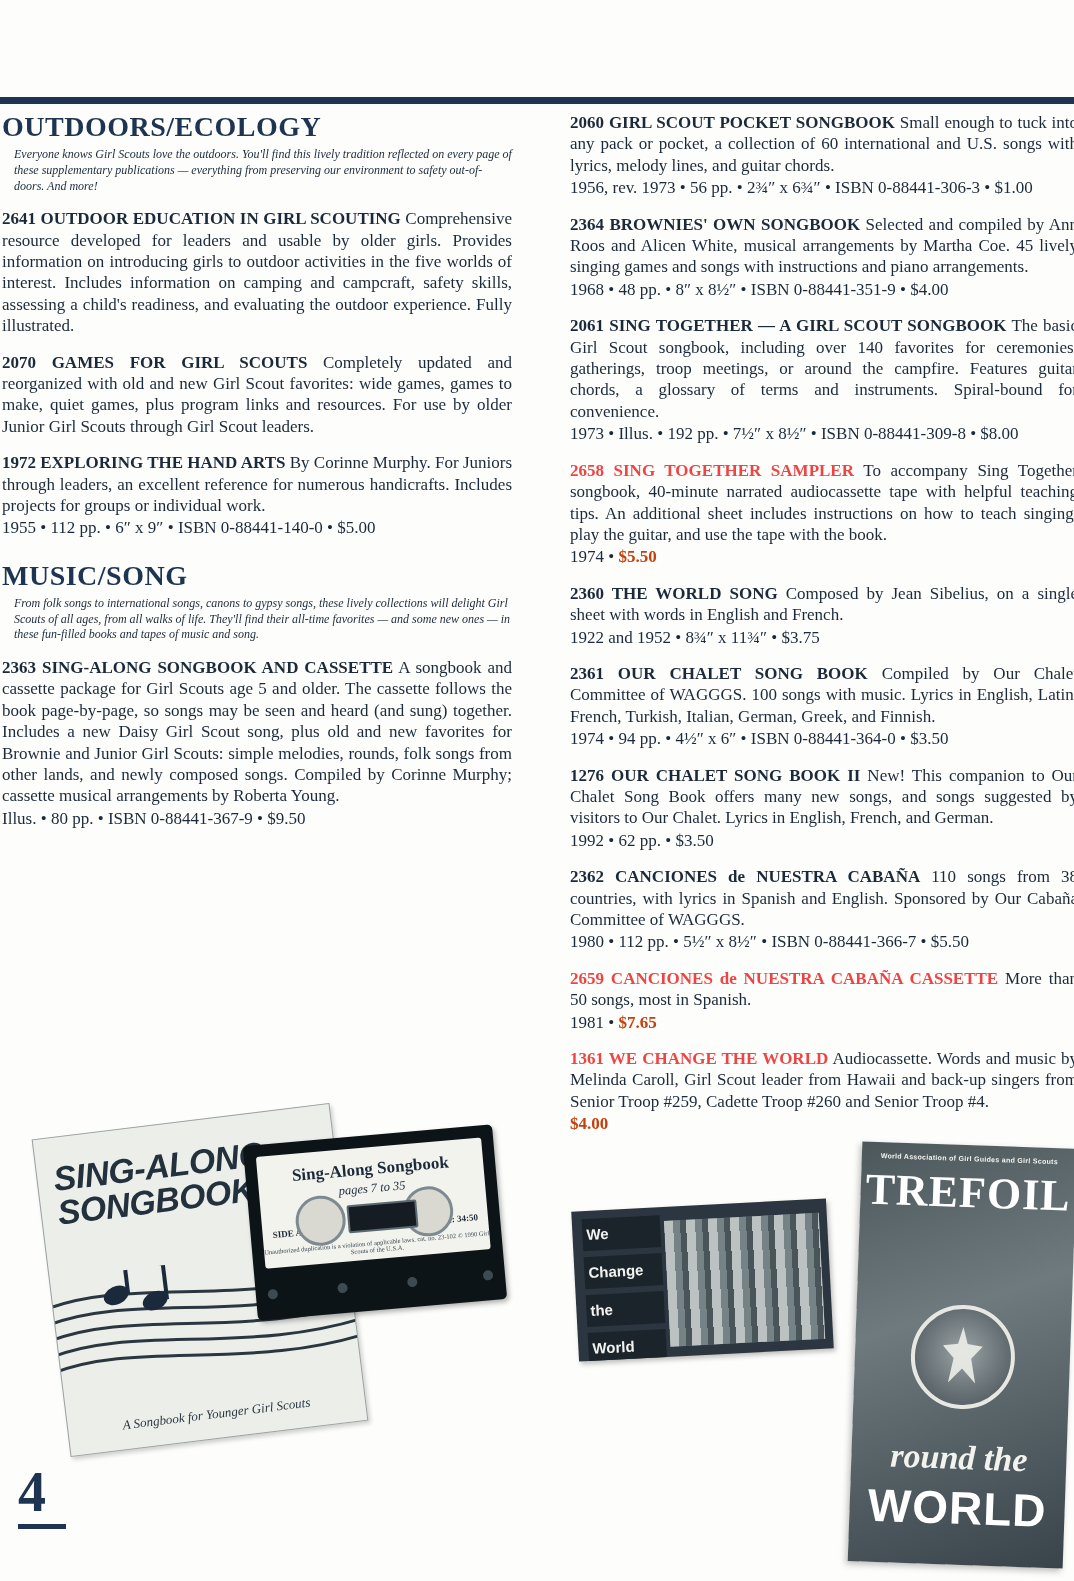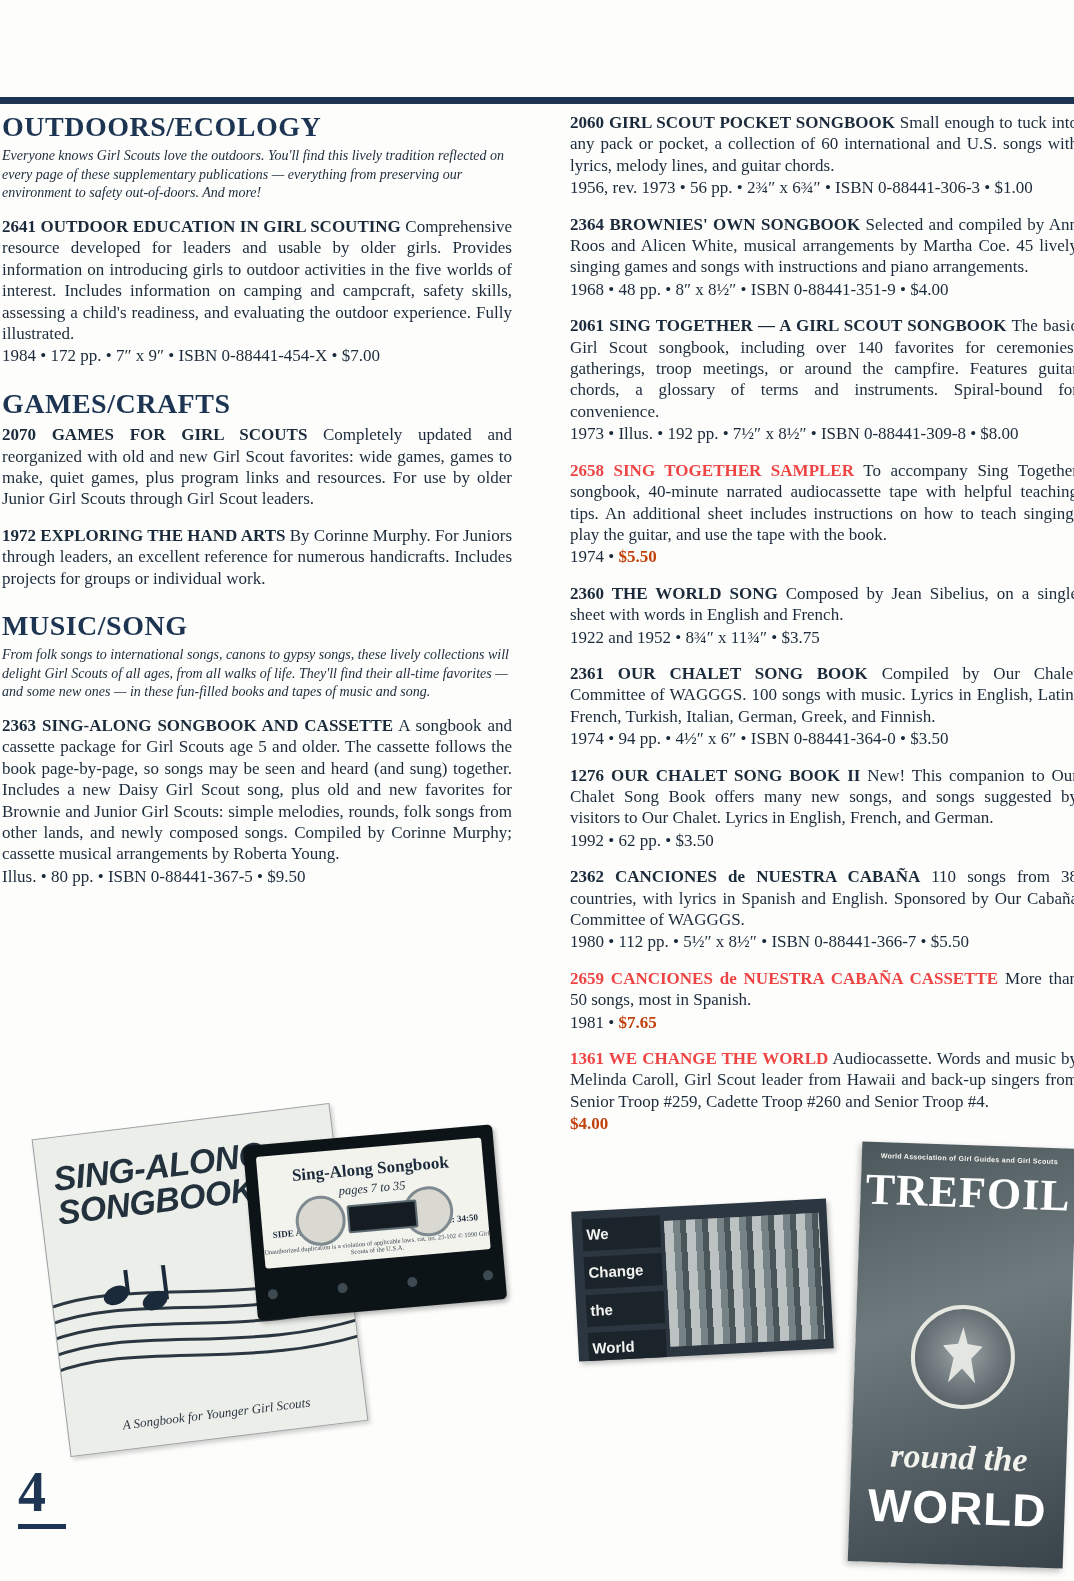--- a/index.html
+++ b/index.html
@@ -54,23 +54,23 @@
     letter-spacing: 0.5px;
     color: #1d3552;
     margin: 0 0 6px 0;
     line-height: 1.05;
   }
   h2.section.tight {
     margin-top: 22px;
   }
   p.intro {
     font-style: italic;
-    font-size: 14px;
+    font-size: 12px;
     line-height: 1.30;
-    margin: 0 0 14px 0;
+    margin: 0 0 14px 12px;
     color: #1b2a3a;
   }
   .entry {
     margin: 0 0 15px 0;
     font-size: 17px;
     line-height: 1.26;
     text-align: justify;
   }
   .entry .title {
     font-weight: bold;
@@ -375,42 +375,41 @@
   <div class="columns">
 
     <div class="col col-left">
 
       <h2 class="section">OUTDOORS/ECOLOGY</h2>
       <p class="intro">Everyone knows Girl Scouts love the outdoors. You'll find this lively tradition reflected on every page of these supplementary publications — everything from preserving our environment to safety out-of-doors. And more!</p>
 
       <div class="entry">
         <span class="title">2641 OUTDOOR EDUCATION IN GIRL SCOUTING</span>
         <span class="desc">Comprehensive resource developed for leaders and usable by older girls. Provides information on introducing girls to outdoor activities in the five worlds of interest. Includes information on camping and campcraft, safety skills, assessing a child's readiness, and evaluating the outdoor experience. Fully illustrated.</span>
-        <div class="specs">1984 • 172 pp. • 7″ x 9″ • ISBN 0-88441-454-X • $7.00</div>
-      </div>
-
-      <h2 class="section tight">GAMES/CRAFTS</h2>
+      </div>
+
 
       <div class="entry">
         <span class="title">2070 GAMES FOR GIRL SCOUTS</span>
         <span class="desc">Completely updated and reorganized with old and new Girl Scout favorites: wide games, games to make, quiet games, plus program links and resources. For use by older Junior Girl Scouts through Girl Scout leaders.</span>
       </div>
 
       <div class="entry">
         <span class="title">1972 EXPLORING THE HAND ARTS</span>
         <span class="desc">By Corinne Murphy. For Juniors through leaders, an excellent reference for numerous handicrafts. Includes projects for groups or individual work.</span>
+        <div class="specs">1955 • 112 pp. • 6″ x 9″ • ISBN 0-88441-140-0 • $5.00</div>
       </div>
 
       <h2 class="section tight">MUSIC/SONG</h2>
       <p class="intro">From folk songs to international songs, canons to gypsy songs, these lively collections will delight Girl Scouts of all ages, from all walks of life. They'll find their all-time favorites — and some new ones — in these fun-filled books and tapes of music and song.</p>
 
       <div class="entry">
         <span class="title">2363 SING-ALONG SONGBOOK AND CASSETTE</span>
         <span class="desc">A songbook and cassette package for Girl Scouts age 5 and older. The cassette follows the book page-by-page, so songs may be seen and heard (and sung) together. Includes a new Daisy Girl Scout song, plus old and new favorites for Brownie and Junior Girl Scouts: simple melodies, rounds, folk songs from other lands, and newly composed songs. Compiled by Corinne Murphy; cassette musical arrangements by Roberta Young.</span>
-        <div class="specs">Illus. • 80 pp. • ISBN 0-88441-367-5 • $9.50</div>
+        <div class="specs">Illus. • 80 pp. • ISBN 0-88441-367-9 • $9.50</div>
       </div>
 
     </div>
 
     <div class="col col-right">
 
       <div class="entry">
         <span class="title">2060 GIRL SCOUT POCKET SONGBOOK</span>
         <span class="desc">Small enough to tuck into any pack or pocket, a collection of 60 international and U.S. songs with lyrics, melody lines, and guitar chords.</span>
         <div class="specs">1956, rev. 1973 • 56 pp. • 2¾″ x 6¾″ • ISBN 0-88441-306-3 • $1.00</div>

